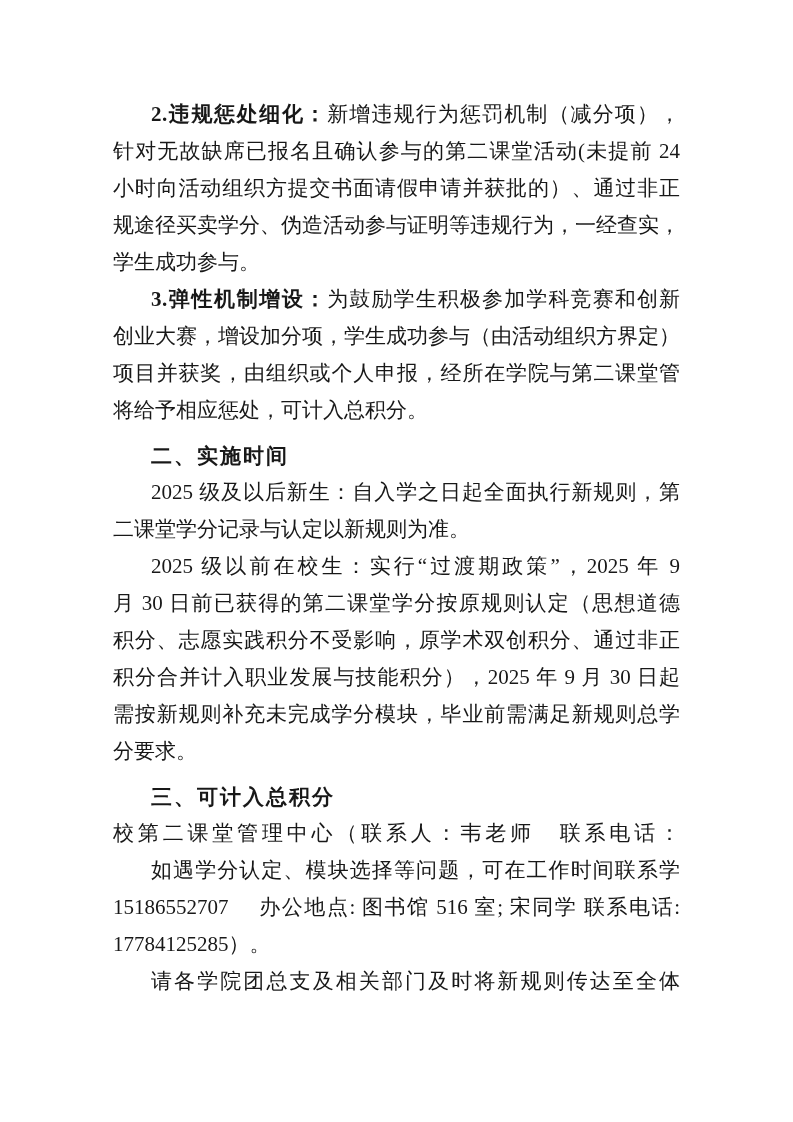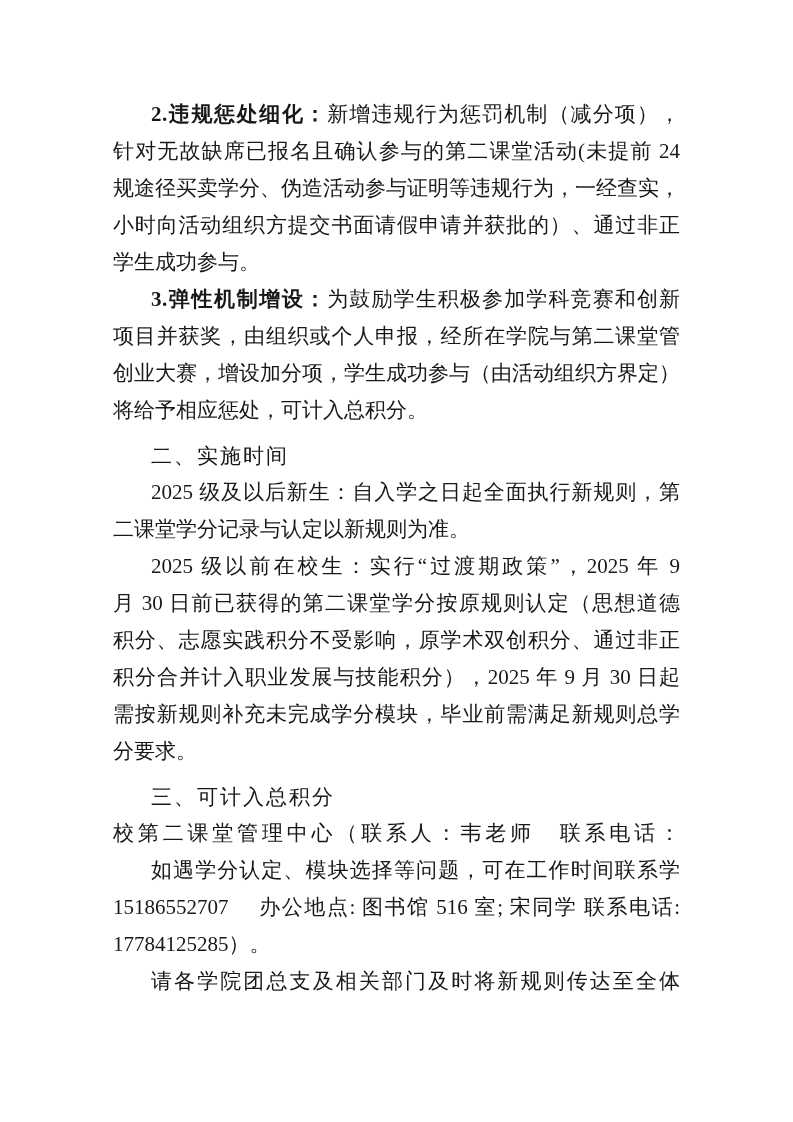--- a/index.html
+++ b/index.html
@@ -28,46 +28,46 @@
     text-align: justify;
   }
   .line.fill {
     text-align-last: justify;
   }
   .line.indent {
     padding-left: 38px;
   }
   .heading {
     font-family: "Liberation Sans", "DejaVu Sans", sans-serif;
-    font-weight: 400;
+    font-weight: 700;
     padding-left: 38px;
     margin-top: 8px;
     letter-spacing: 2px;
   }
   b.lead {
     font-weight: 700;
     letter-spacing: 0.5px;
   }
 </style>
 </head>
 <body>
 
 <div class="page">
   <div style="color: rgb(24, 24, 24);">
       <div class="paragraph">
         <div class="line fill indent"><b class="lead">2.违规惩处细化：</b>新增违规行为惩罚机制（减分项），</div>
         <div class="line fill">针对无故缺席已报名且确认参与的第二课堂活动(未提前 24</div>
+        <div class="line fill">小时向活动组织方提交书面请假申请并获批的）、通过非正</div>
         <div class="line fill">规途径买卖学分、伪造活动参与证明等违规行为，一经查实，</div>
-        <div class="line fill">小时向活动组织方提交书面请假申请并获批的）、通过非正</div>
         <div class="line">学生成功参与。</div>
       </div>
       <div class="paragraph">
         <div class="line fill indent"><b class="lead">3.弹性机制增设：</b>为鼓励学生积极参加学科竞赛和创新</div>
+        <div class="line fill">创业大赛，增设加分项，学生成功参与（由活动组织方界定）</div>
         <div class="line fill">项目并获奖，由组织或个人申报，经所在学院与第二课堂管</div>
-        <div class="line fill">创业大赛，增设加分项，学生成功参与（由活动组织方界定）</div>
         <div class="line">将给予相应惩处，可计入总积分。</div>
       </div>
       <div class="heading">二、实施时间</div>
       <div class="paragraph">
         <div class="line fill indent">2025 级及以后新生：自入学之日起全面执行新规则，第</div>
         <div class="line">二课堂学分记录与认定以新规则为准。</div>
       </div>
       <div class="paragraph">
         <div class="line fill indent">2025 级以前在校生：实行“过渡期政策”，2025 年 9</div>
         <div class="line fill">月 30 日前已获得的第二课堂学分按原规则认定（思想道德</div>

